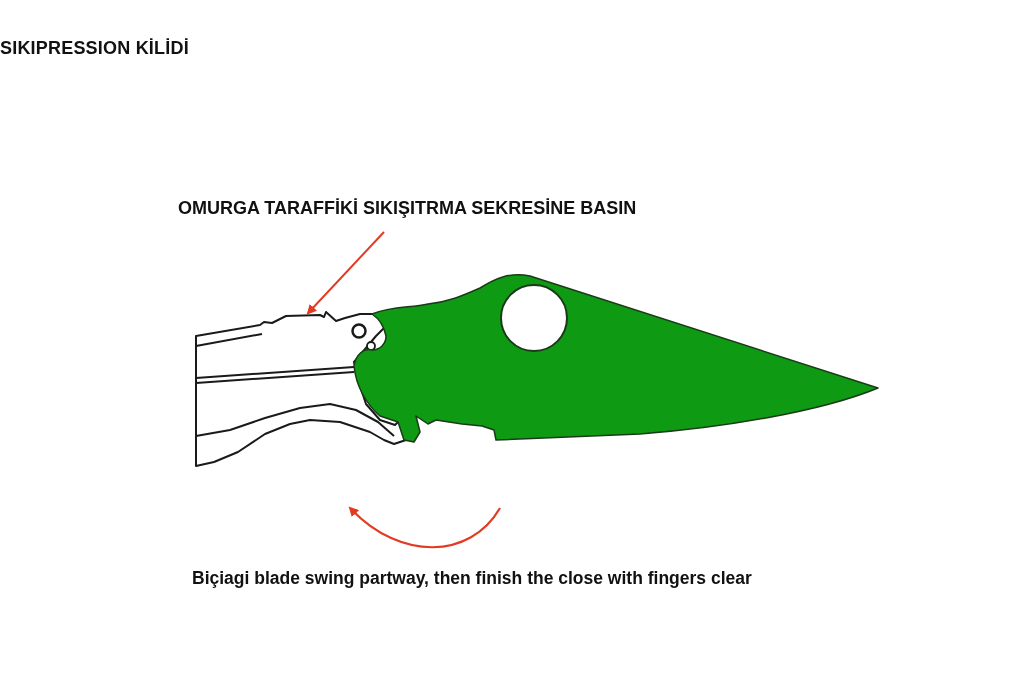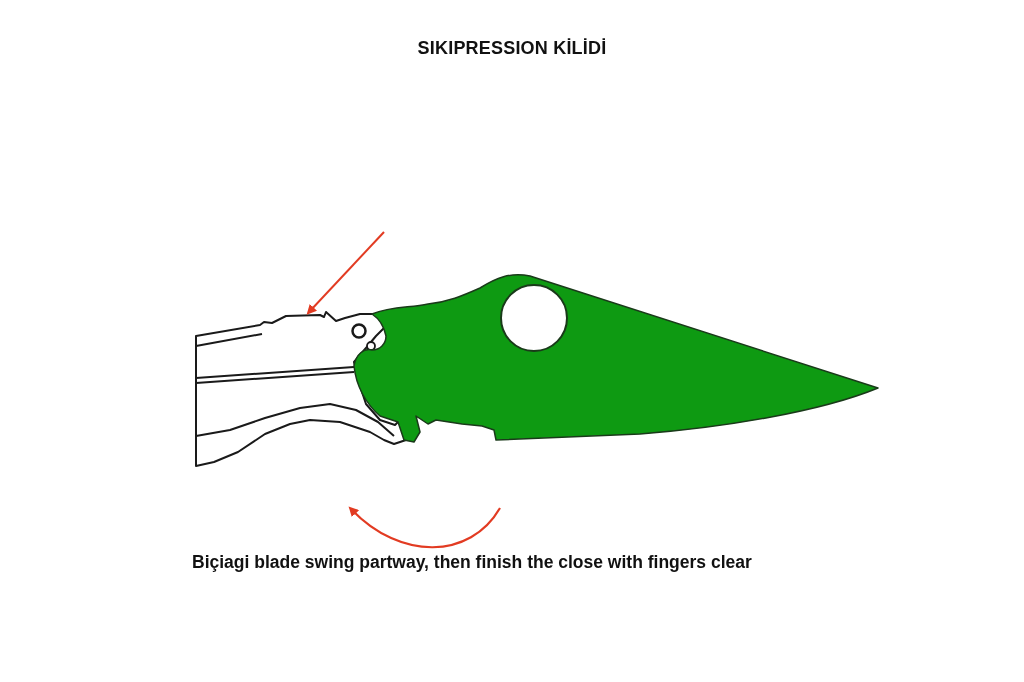--- a/index.html
+++ b/index.html
@@ -16,57 +16,58 @@
       height: 682px;
       background: #ffffff;
       font-family: "Liberation Sans", "DejaVu Sans", sans-serif;
       color: #111111;
     }
     .title {
       position: absolute;
       left: 0;
       width: 100%;
       top: 38px;
-      text-align: center;
+      text-align: left;
       font-size: 18px;
       font-weight: bold;
       letter-spacing: 0.2px;
     }
     .instruction-top {
       position: absolute;
       left: 178px;
       top: 198px;
       font-size: 18px;
       font-weight: bold;
       white-space: nowrap;
     }
     .instruction-bottom {
       position: absolute;
       left: 192px;
-      top: 550px;
+      top: 566px;
       font-size: 17.5px;
       font-weight: bold;
       line-height: 25px;
       white-space: nowrap;
     }
     .diagram {
       position: absolute;
       left: 0;
       top: 0;
       width: 1024px;
       height: 682px;
     }
   </style>
 </head>
 <body>
 
 <div class="canvas">
 
   <div class="title">SIKIPRESSION KİLİDİ</div>
 
+  <div class="instruction-top">OMURGA TARAFFİKİ SIKIŞITRMA SEKRESİNE BASIN</div>
 
   <svg class="diagram" viewBox="0 0 1024 682" xmlns="http://www.w3.org/2000/svg">
     <defs>
       <marker id="arrowhead" markerWidth="10" markerHeight="10" refX="5" refY="5" orient="auto" markerUnits="userSpaceOnUse">
         <path d="M0,0 L10,5 L0,10 Z" fill="#e23b22"></path>
       </marker>
     </defs>
 
     <g fill="#ffffff" stroke="#1a1a1a" stroke-width="2" stroke-linejoin="round">
 

